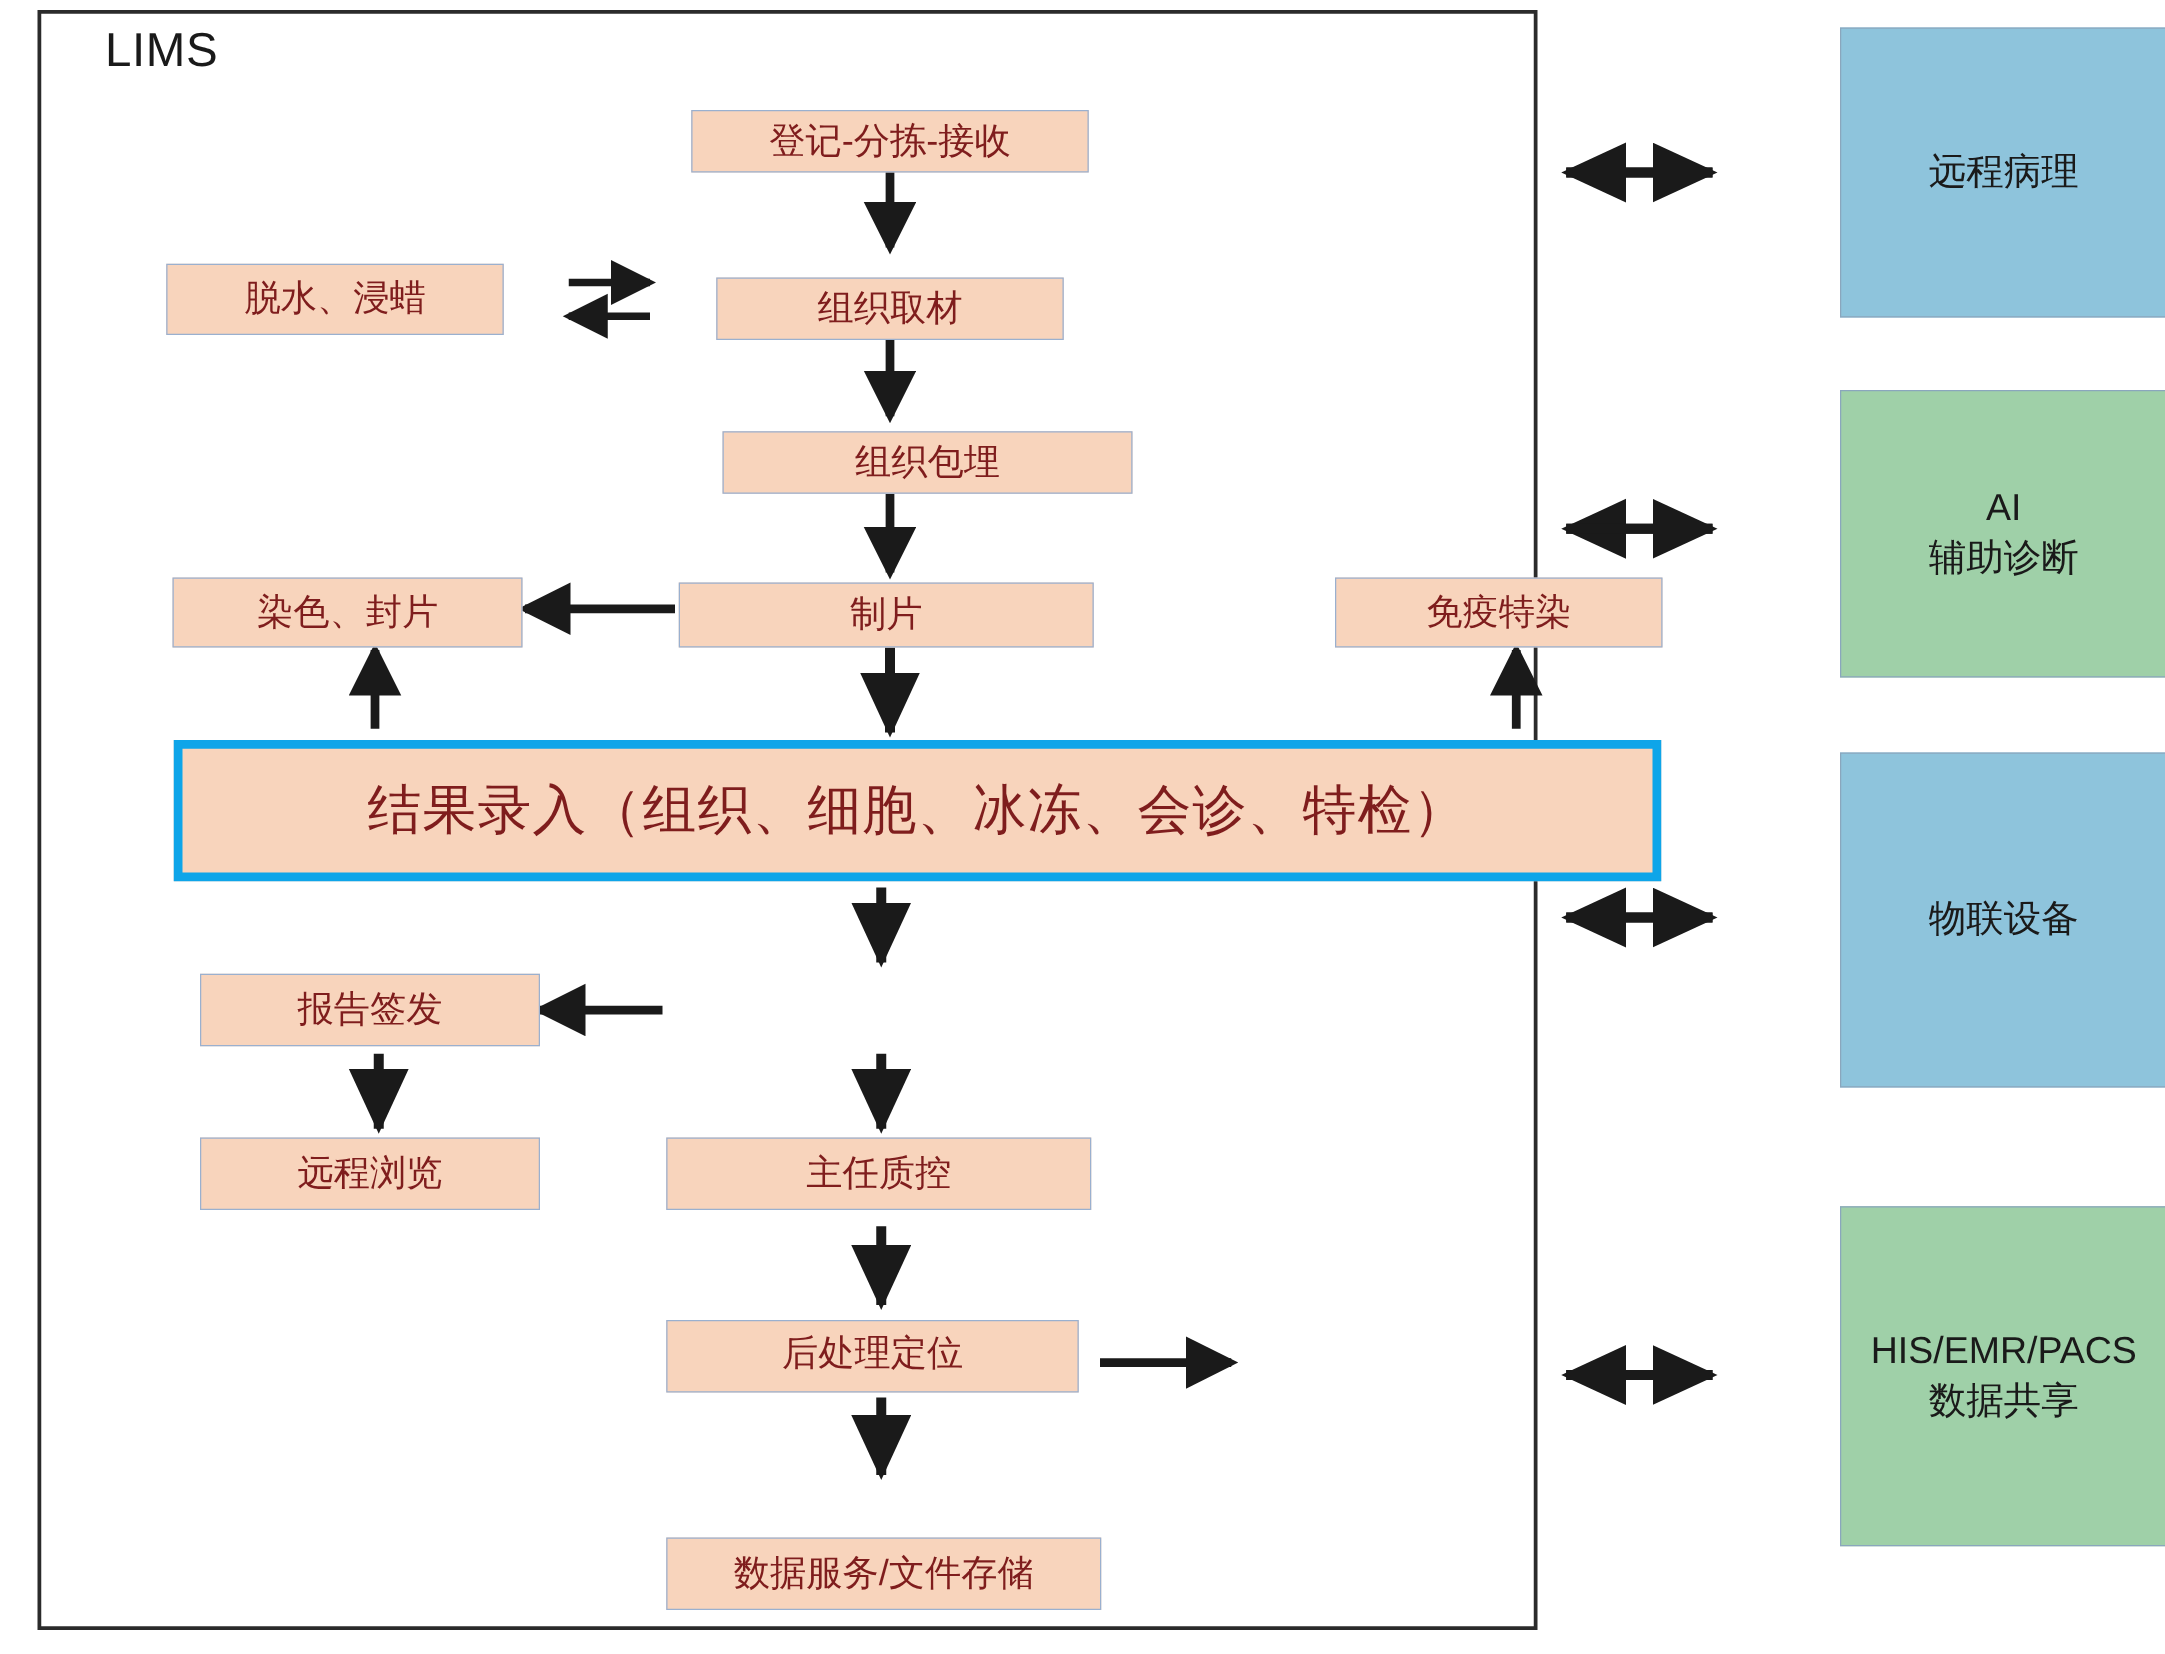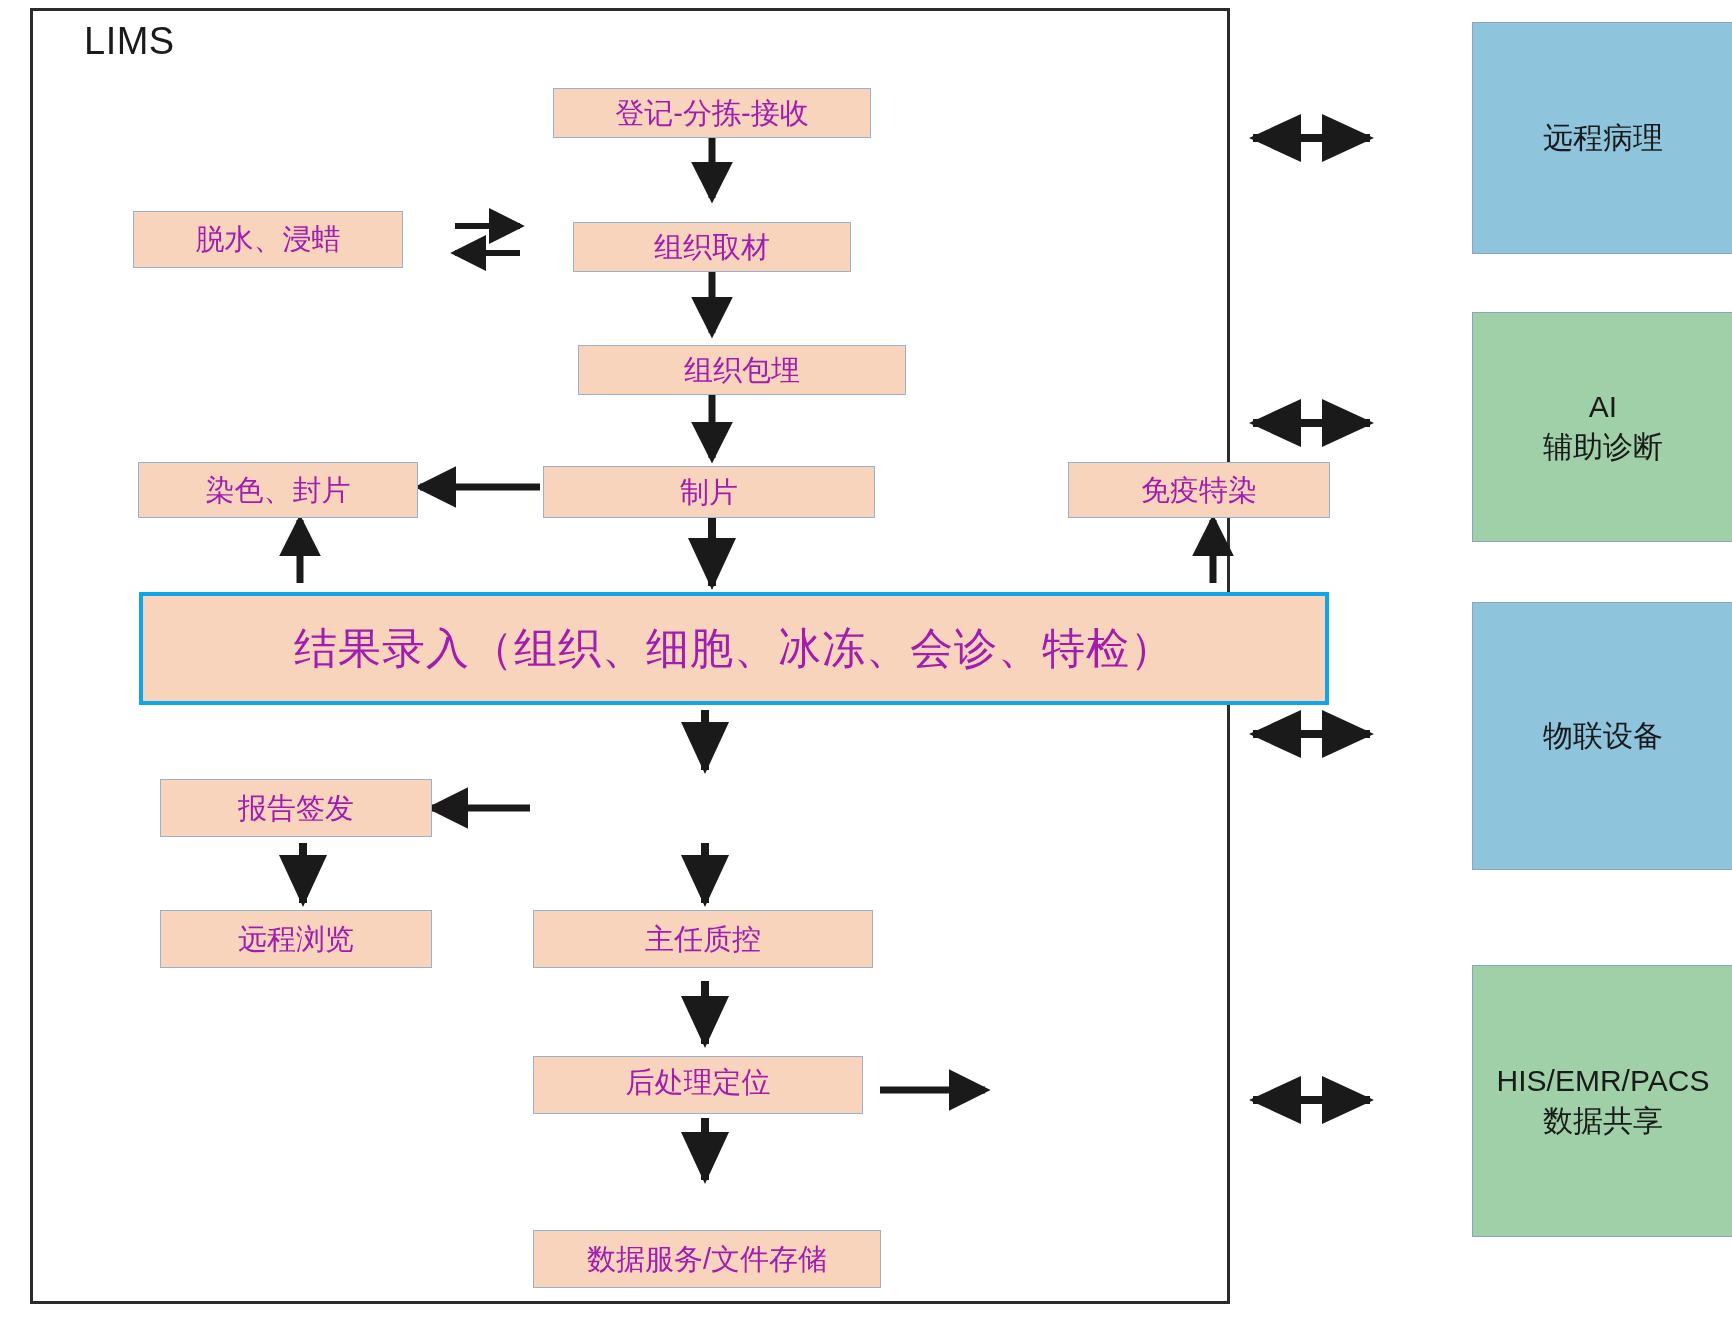--- a/index.html
+++ b/index.html
@@ -44,26 +44,26 @@
 
   
   .node {
     box-sizing: border-box;
     background: #f8d4bc;
     border: 1px solid #9ab0cf;
     display: flex;
     align-items: center;
     justify-content: center;
     text-align: center;
-    color: #a21caf;
+    color: #7f1d1d;
     font-size: 29px;
     line-height: 1.2;
   }
   .node.major {
-    border: 4px solid #0ea5e9;
+    border: 7px solid #0ea5e9;
     font-size: 43px;
     letter-spacing: 1px;
   }
 
   
   .sys {
     box-sizing: border-box;
     display: flex;
     align-items: center;
     justify-content: center;

